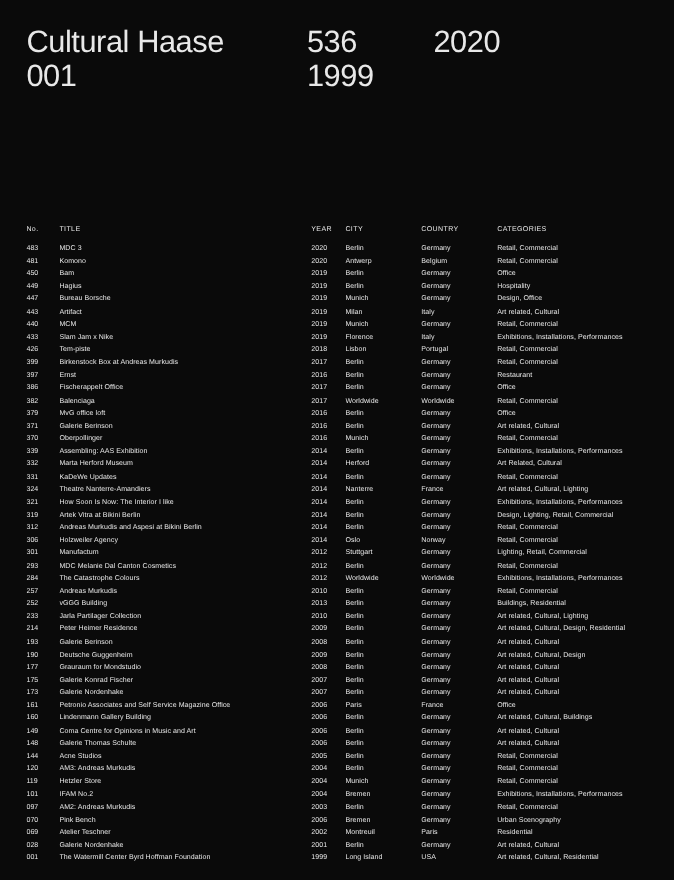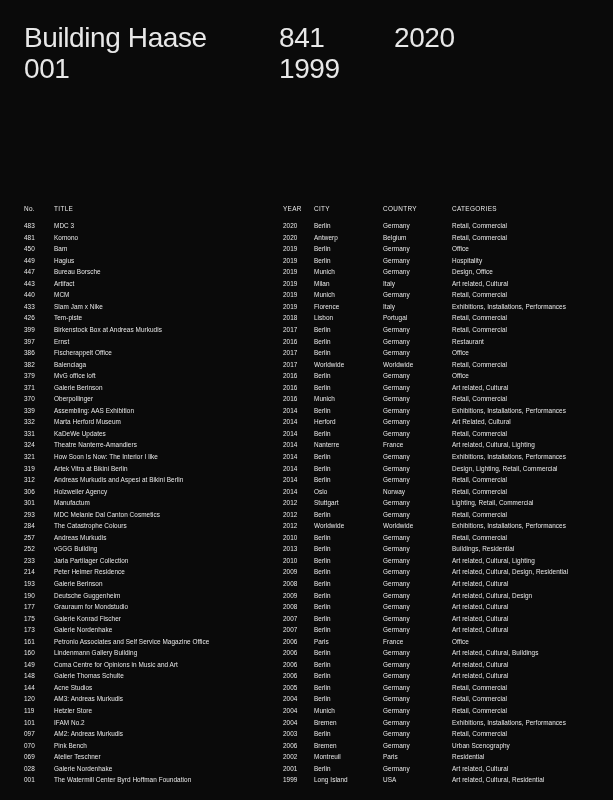--- a/index.html
+++ b/index.html
@@ -65,22 +65,22 @@
   .c-city    { }
   .c-country { }
   .c-cat     { }
 </style>
 </head>
 <body>
 
 <div class="page">
 
   <div class="header">
-    <div class="cell">Building Haase</div>
-    <div class="cell">841</div>
+    <div class="cell">Cultural Haase</div>
+    <div class="cell">536</div>
     <div class="cell">2020</div>
     <div class="cell">001</div>
     <div class="cell">1999</div>
   </div>
 
   <div class="table">
 
     <div class="row head">
       <div class="c-no">No.</div>
       <div class="c-title">TITLE</div>

